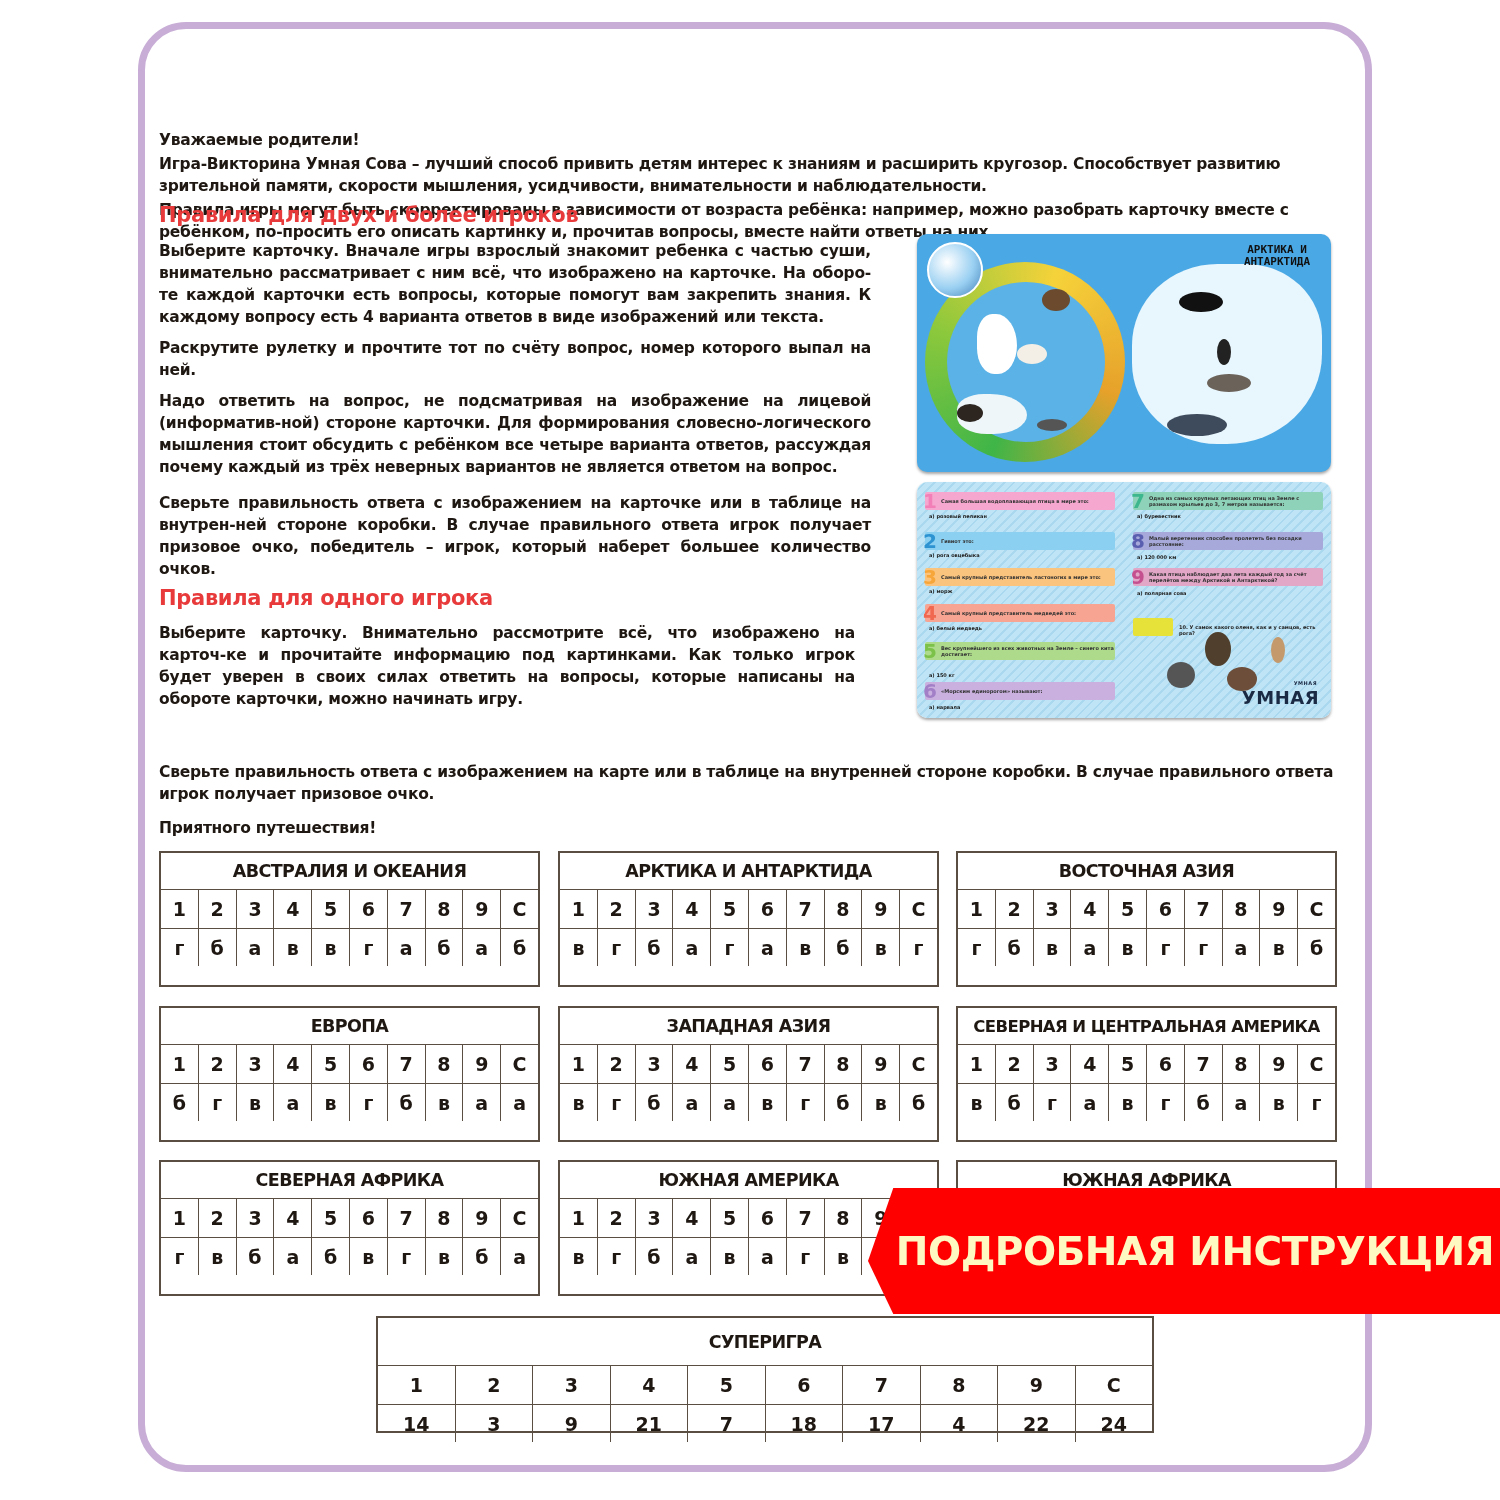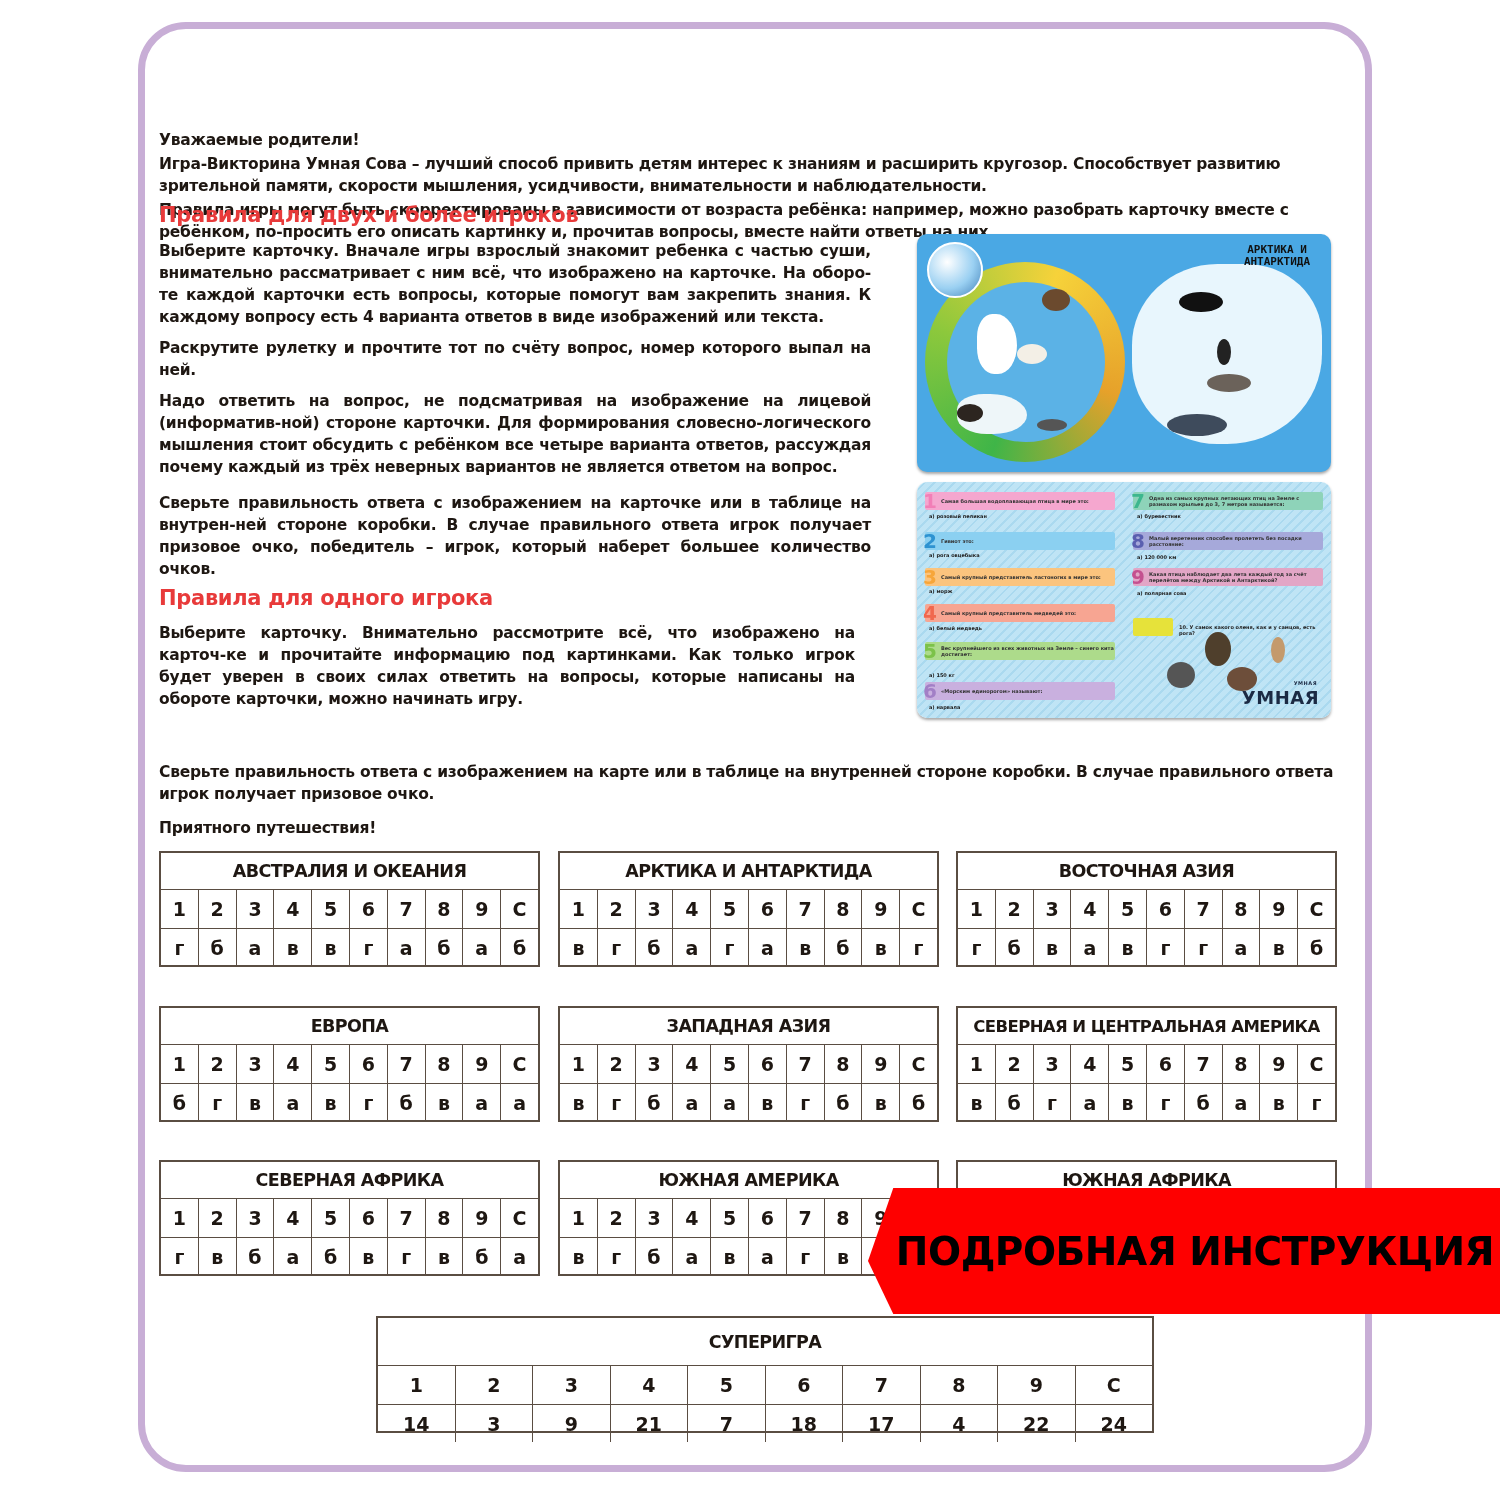--- a/index.html
+++ b/index.html
@@ -44,29 +44,29 @@
   .sova-logo small { position: absolute; top: -7px; right: 2px; font-size: 5px; }
 
   
   .tbl { position: absolute; border: 2px solid #5a4d42; background: #fff; }
   .tbl .head { height: 37px; border-bottom: 1.5px solid #5a4d42; display: flex; align-items: center; justify-content: center;
     font-weight: bold; font-size: 17.5px; letter-spacing: -0.6px; color: #1e1712; white-space: nowrap; }
   .tbl .row { display: flex; height: 38px; }
   .tbl .row + .row { border-top: 1.5px solid #5a4d42; }
   .tbl .cell { flex: 1; display: flex; align-items: center; justify-content: center; font-weight: bold; font-size: 19px; color: #1e1712; }
   .tbl .cell + .cell { border-left: 1.5px solid #5a4d42; }
-  .tbl.small { width: 381px; height: 116px; }
+  .tbl.small { width: 381px; height: 136px; }
 
   .tbl.super { left: 376px; top: 1316px; width: 778px; height: 117px; }
   .tbl.super .head { height: 48px; }
   .tbl.super .row { height: 38px; }
 
   .banner { position: absolute; left: 868px; top: 1188px; width: 632px; height: 126px; background: #fe0000;
     clip-path: polygon(4% 0, 100% 0, 100% 100%, 4% 100%, 0 58%); display: flex; align-items: center; justify-content: center; }
-  .banner span { color: #000000; font-weight: bold; font-size: 39px; letter-spacing: -0.5px; padding-left: 22px; white-space: nowrap; }
+  .banner span { color: #fef9c3; font-weight: bold; font-size: 39px; letter-spacing: -0.5px; padding-left: 22px; white-space: nowrap; }
 </style>
 </head>
 <body>
 
 <div class="frame"></div>
 
 <div class="txt intro">
   <p>Уважаемые родители!</p>
   <p>Игра-Викторина Умная Сова – лучший способ привить детям интерес к знаниям и расширить кругозор. Способствует развитию зрительной памяти, скорости мышления, усидчивости, внимательности и наблюдательности.</p>
   <p>Правила игры могут быть скорректированы  в зависимости от возраста ребёнка: например, можно разобрать карточку вместе с ребёнком, по-просить его описать картинку и, прочитав вопросы, вместе найти ответы на них.</p>

